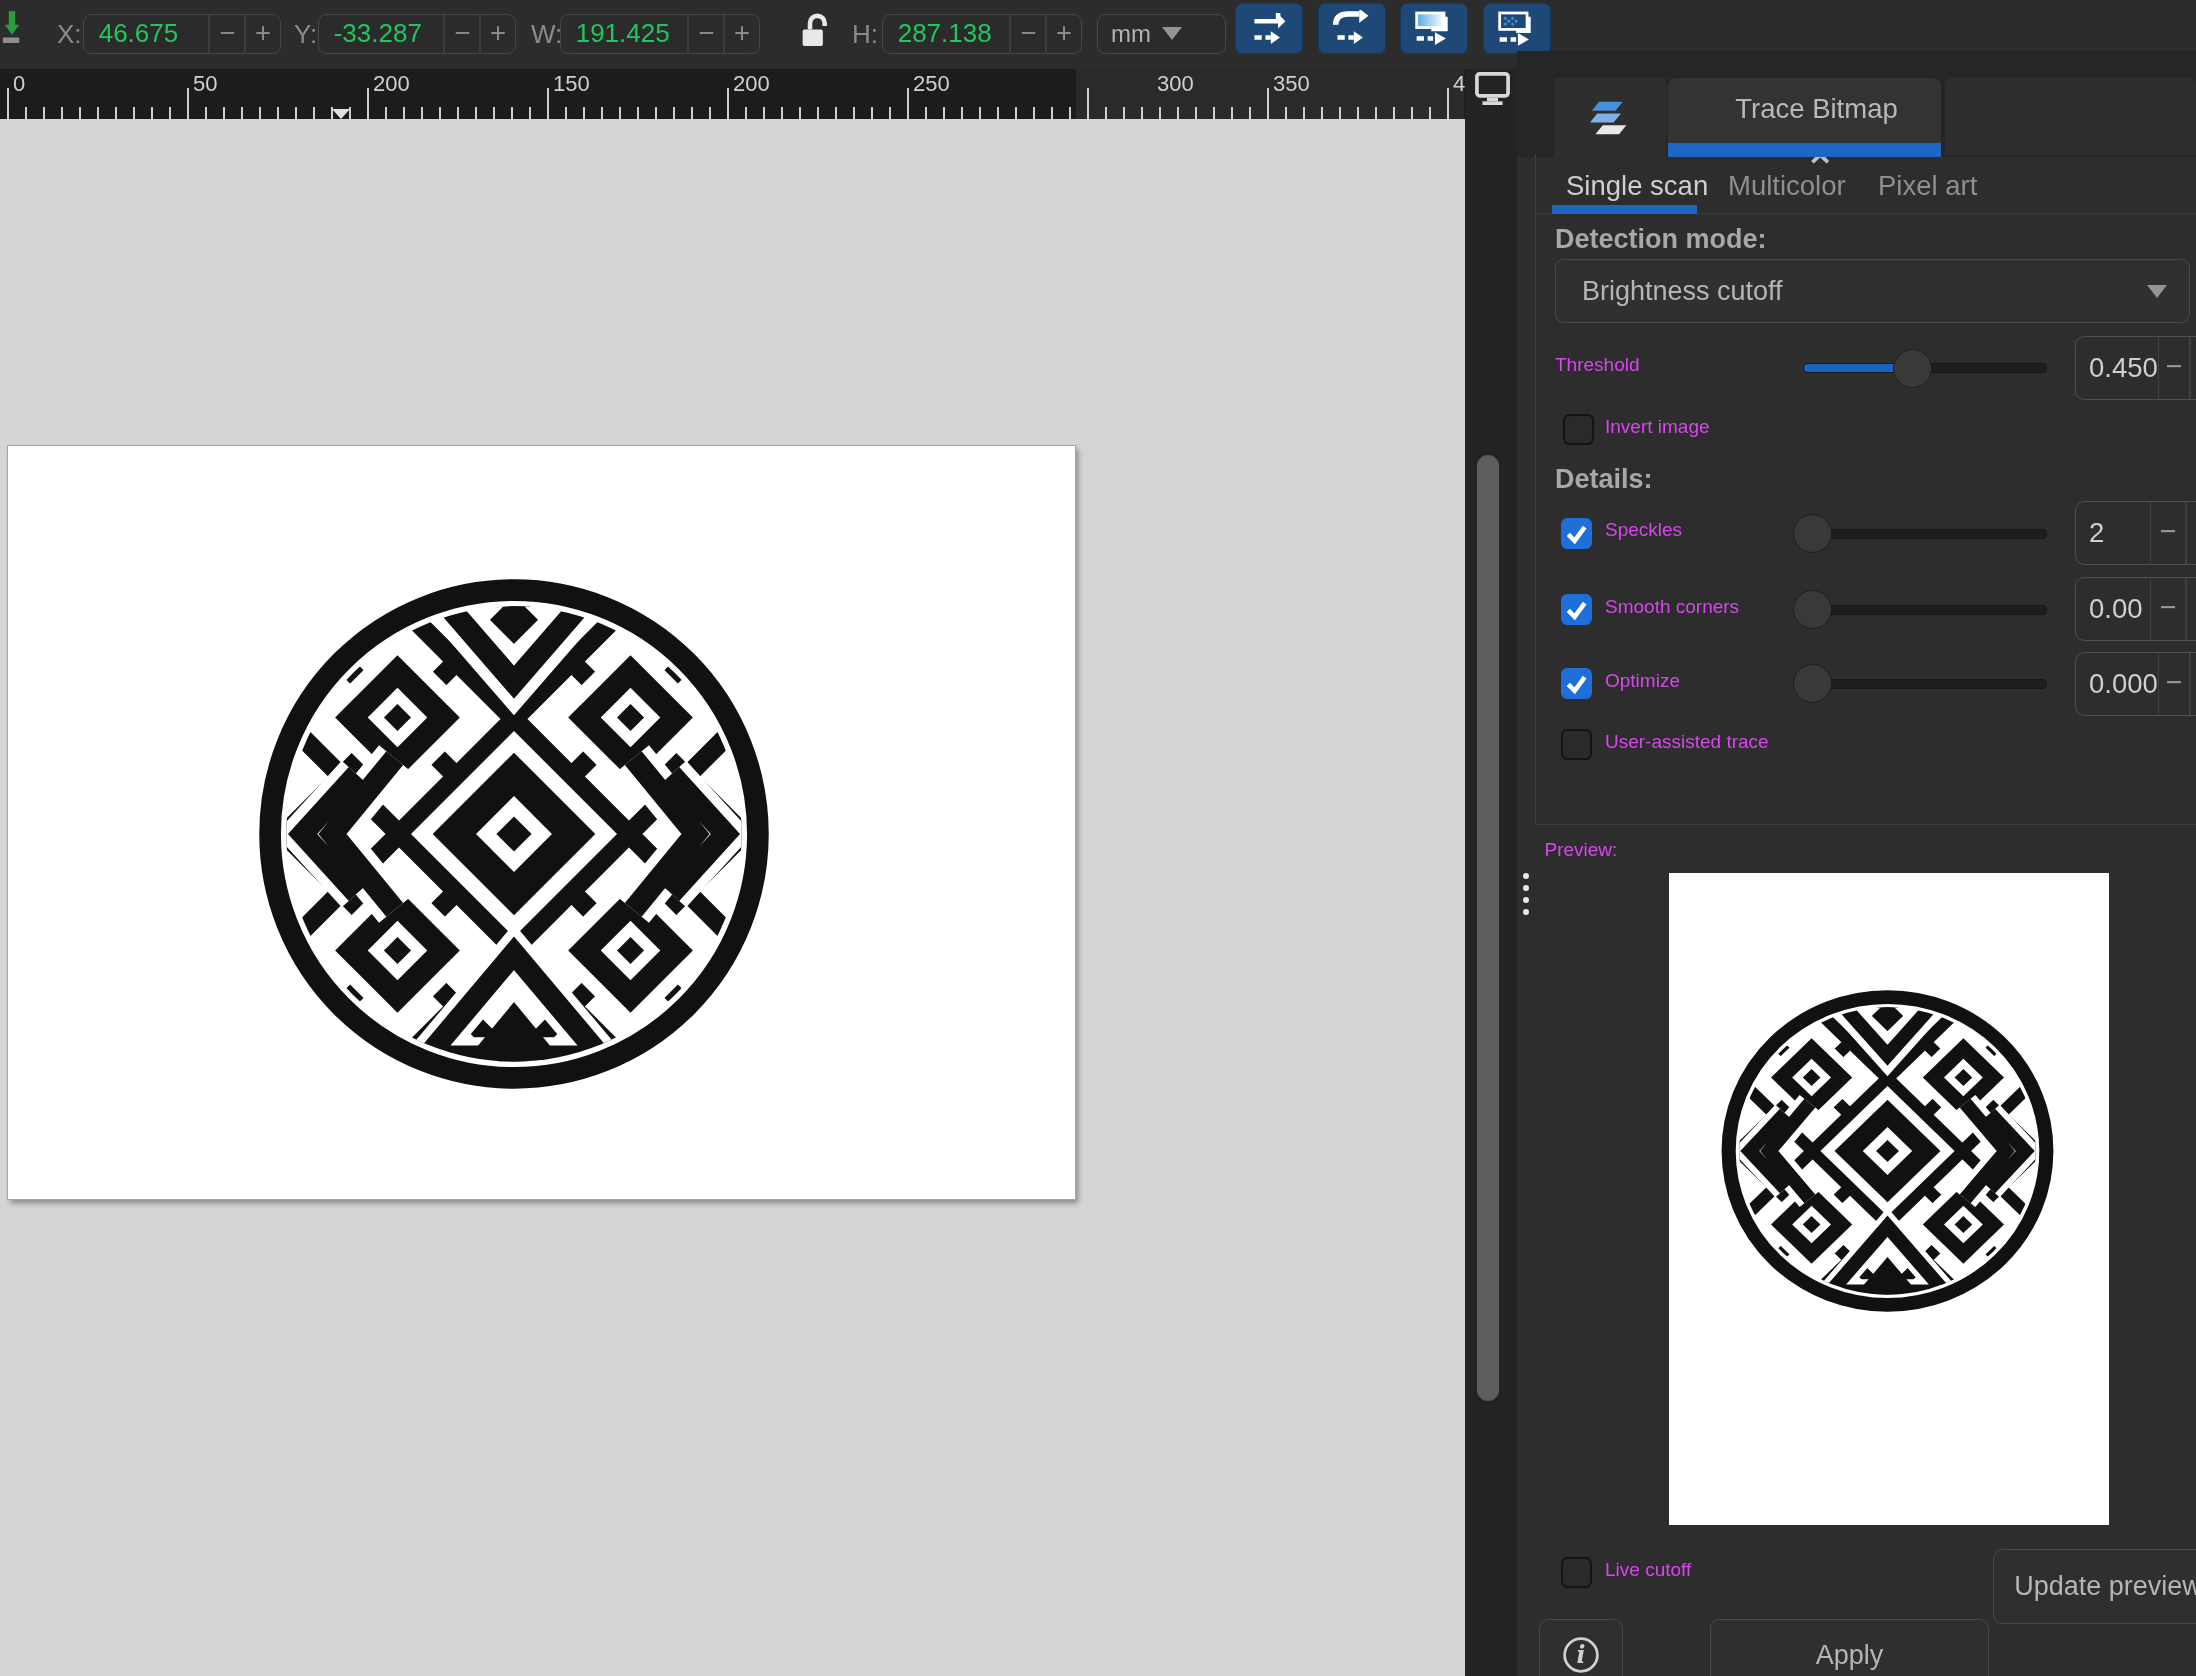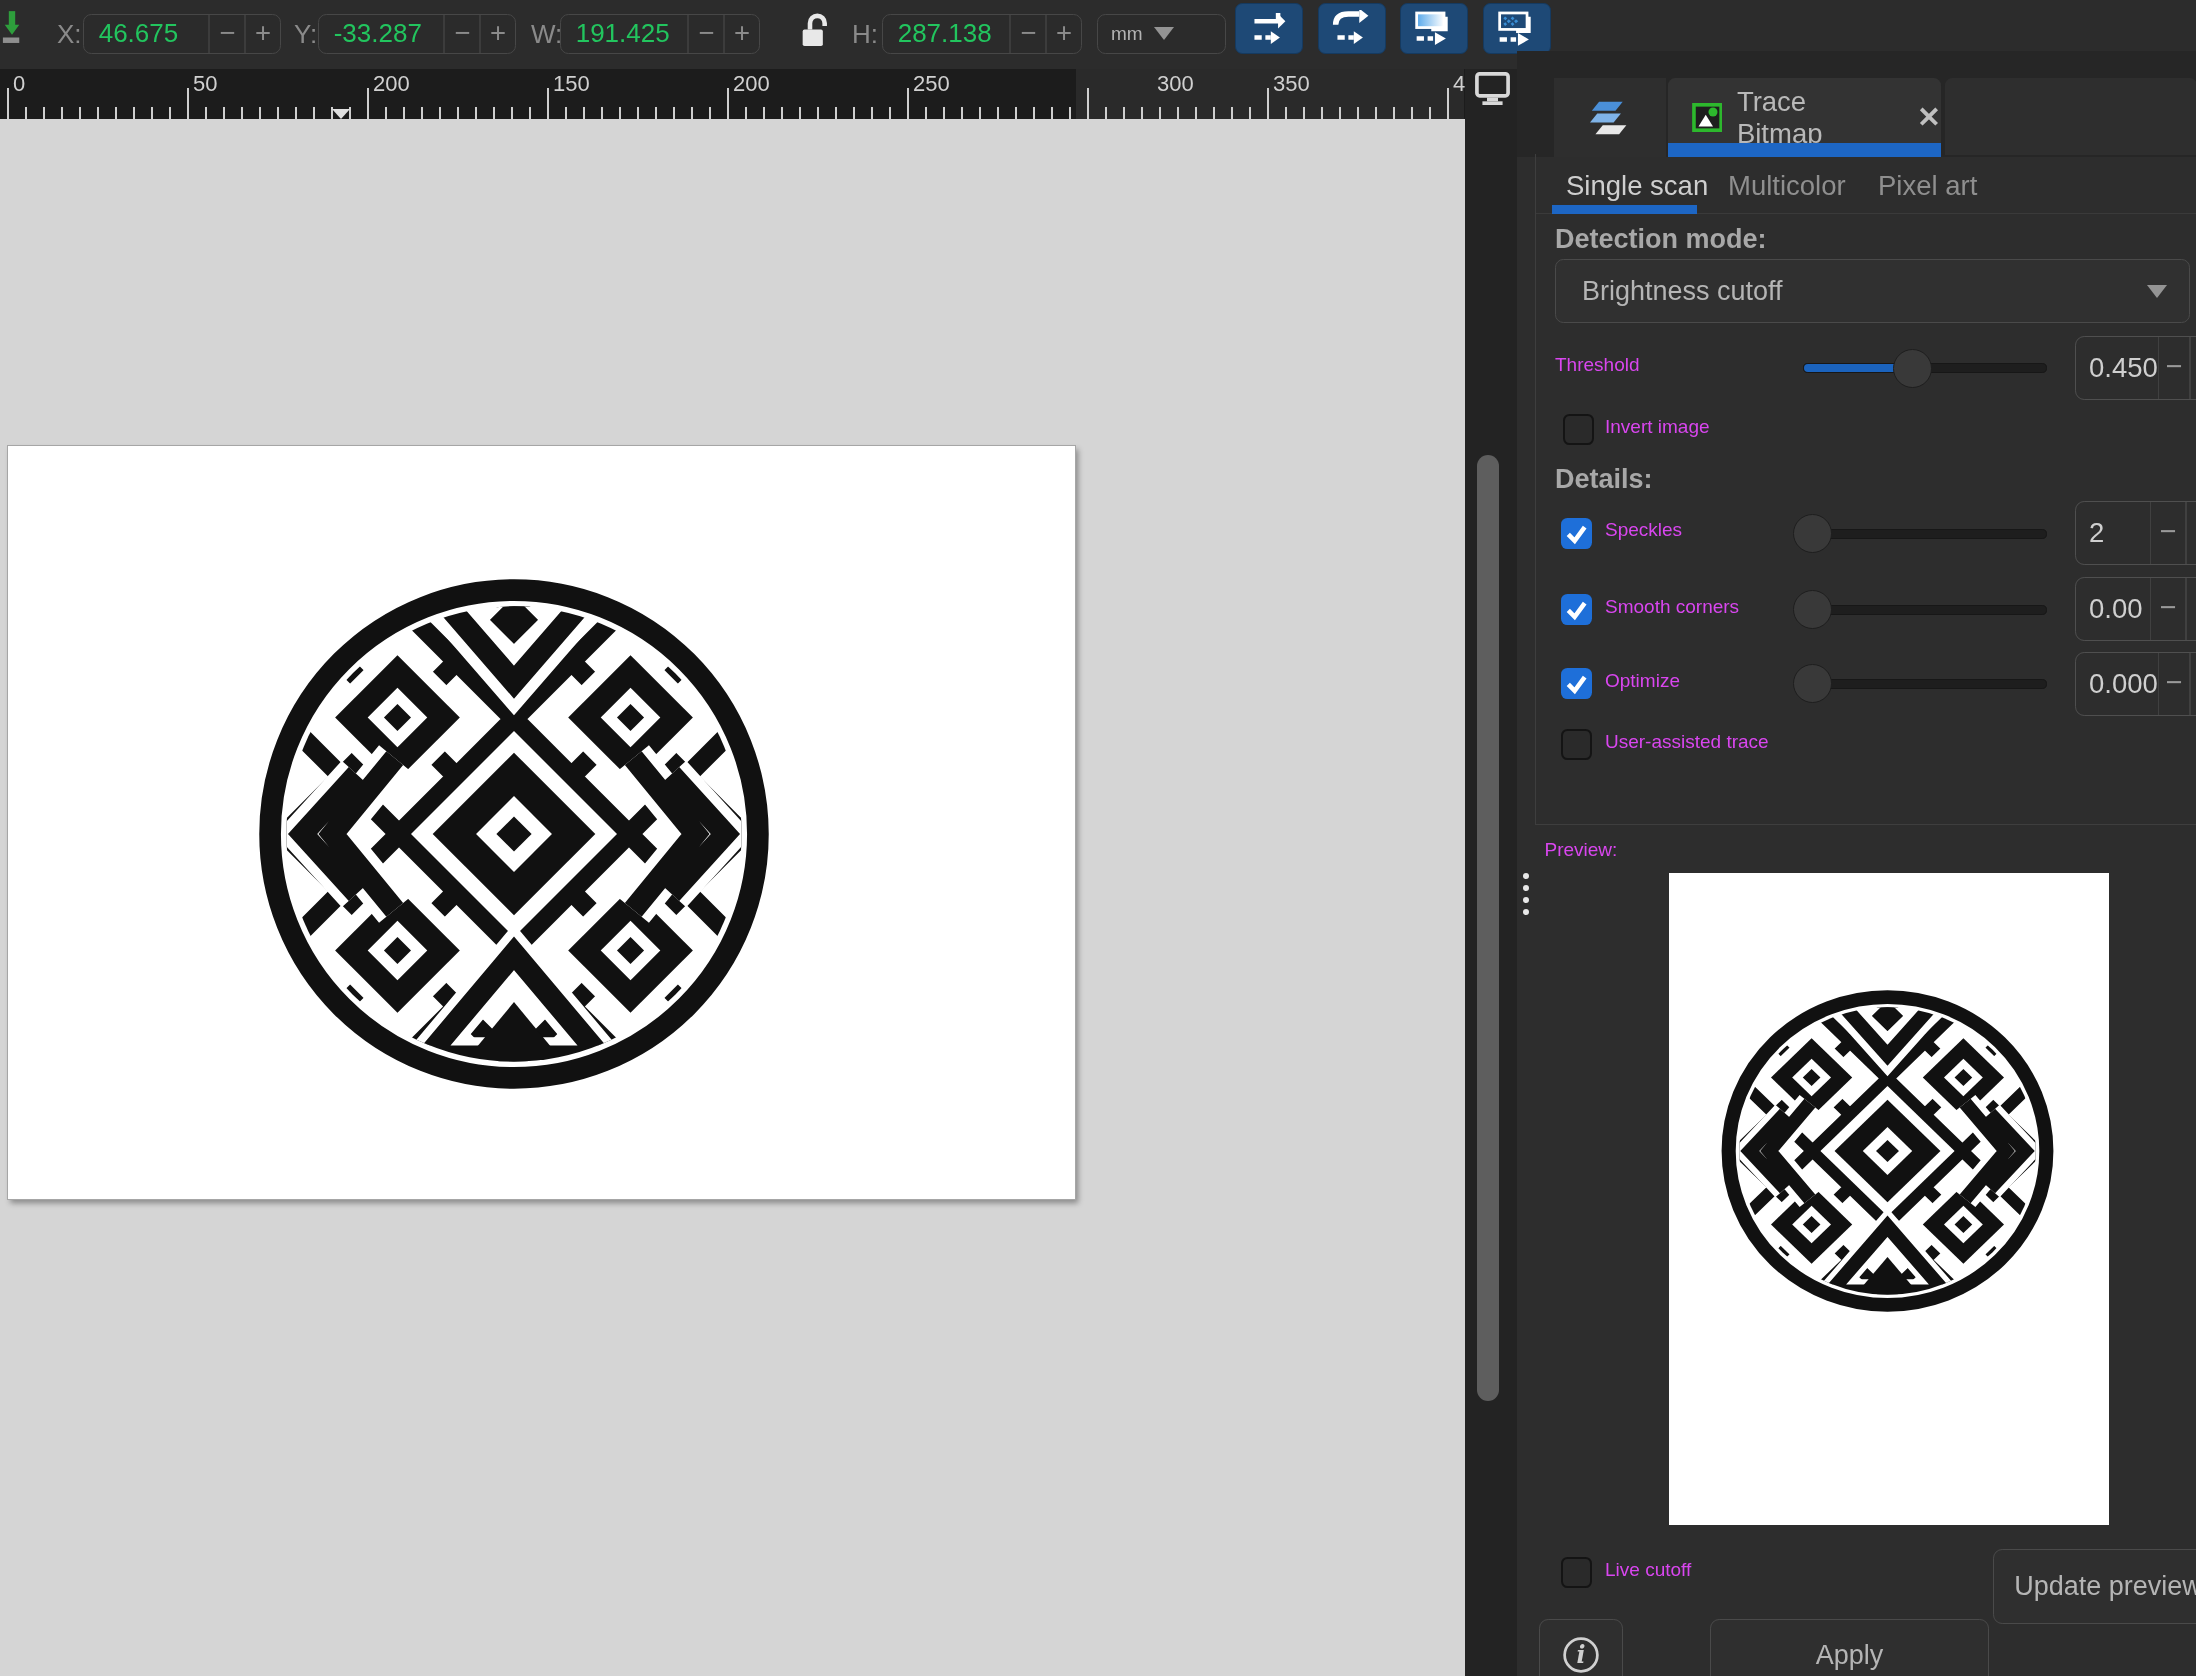--- a/index.html
+++ b/index.html
@@ -10,21 +10,21 @@
   
   #toolbar{left:0;top:0;width:2197px;height:69px;background:#2c2c2c;border-bottom:0.9px solid #1f1f1f;}
   .tb-label{color:#8a8a8a;font-size:26px;line-height:40px;}
   .entry-group{display:flex;height:40px;border:1.8px solid #474747;border-radius:8.3px;
                background:#2b2b2b;box-sizing:border-box;overflow:hidden;}
   .entry-val{color:#22c55e;font-size:26px;line-height:37px;padding-left:14.7px;flex:1;}
   .spin-sep{width:1.8px;background:#3c3c3c;}
   .spin-btn{width:34px;color:#8b8b8b;font-size:27.5px;line-height:35px;text-align:center;}
   .unit-box{display:flex;align-items:center;height:40px;border:1.8px solid #474747;border-radius:8.3px;
             background:#2b2b2b;box-sizing:border-box;padding:0 13px;gap:11px;}
-  .unit-box span{color:#b2b2b2;font-size:19px;}
+  .unit-box span{color:#b2b2b2;font-size:24px;}
   .dd-arrow{width:0;height:0;border-left:10px solid transparent;border-right:10px solid transparent;
             border-top:13px solid #949494;}
   .blue-btn{width:68px;height:51px;background:#1e4976;border:1.8px solid #153a60;border-radius:7.3px;
             box-sizing:border-box;display:flex;align-items:center;justify-content:center;}
   
   #ruler{left:0;top:69px;width:1465px;height:51px;background:#1c1c1c;overflow:hidden;}
   #ruler .page-zone{position:absolute;left:1076px;top:0;width:388px;height:51px;background:#2a2a2a;}
   .tick{position:absolute;width:1.8px;background:#cfcfcf;bottom:0.9px;}
   .tick.minor{height:12px;}
   .tick.major{height:31px;}
@@ -35,21 +35,21 @@
   #canvas{left:0;top:119px;width:1465px;height:1557px;background:#d5d5d5;overflow:hidden;}
   #page{position:absolute;left:7.3px;top:326px;width:1069px;height:755px;background:#ffffff;
         border:0.9px solid #a6a6a6;box-shadow:2.8px 3.7px 5.5px rgba(0,0,0,0.35);box-sizing:border-box;}
   
   #gutter{left:1465px;top:69px;width:52px;height:1608px;background:#232323;}
   #vscroll-thumb{left:1477px;top:455px;width:22px;height:946px;border-radius:11px;background:#5e5e5e;}
   
   #panel{left:1517px;top:51px;width:680px;height:1626px;background:#2d2d2d;}
   #tabbar{position:absolute;left:0;top:0;width:680px;height:106px;background:#262626;}
   .dock-tab-active{position:absolute;left:151px;top:27px;width:273px;height:79px;background:#333333;
-                   border-radius:7.3px 7.3px 0 0;display:flex;align-items:center;gap:14.7px;padding-left:24px;box-sizing:border-box;}
+                   border-radius:7.3px 7.3px 0 0;display:flex;align-items:center;gap:14.7px;padding-left:24px;box-sizing:border-box;flex-direction:column;}
   .dock-tab-underline{position:absolute;left:151px;top:92px;width:273px;height:13.8px;background:#1d66c4;}
   .dock-tab-empty{position:absolute;left:428px;top:27px;width:252px;height:77px;background:#2e2e2e;border-radius:7.3px 7.3px 0 0;}
   .dock-tab-icon-first{position:absolute;left:37px;top:27px;width:112px;height:79px;background:#2e2e2e;
                        display:flex;align-items:center;justify-content:center;}
   .tab-title{color:#b9b9b9;font-size:27.5px;}
   .subtabs{position:absolute;left:0;top:106px;width:680px;height:57px;}
   .subtab{position:absolute;top:13px;font-size:27.5px;color:#8f8f8f;}
   .subtab.active{color:#cfcfcf;}
   .subtab-underline{position:absolute;left:35px;top:48px;width:145px;height:9.2px;background:#1d66c4;}
   .subtab-divider{position:absolute;left:18.4px;top:56px;width:661px;height:0.9px;background:#3a3a3a;}

